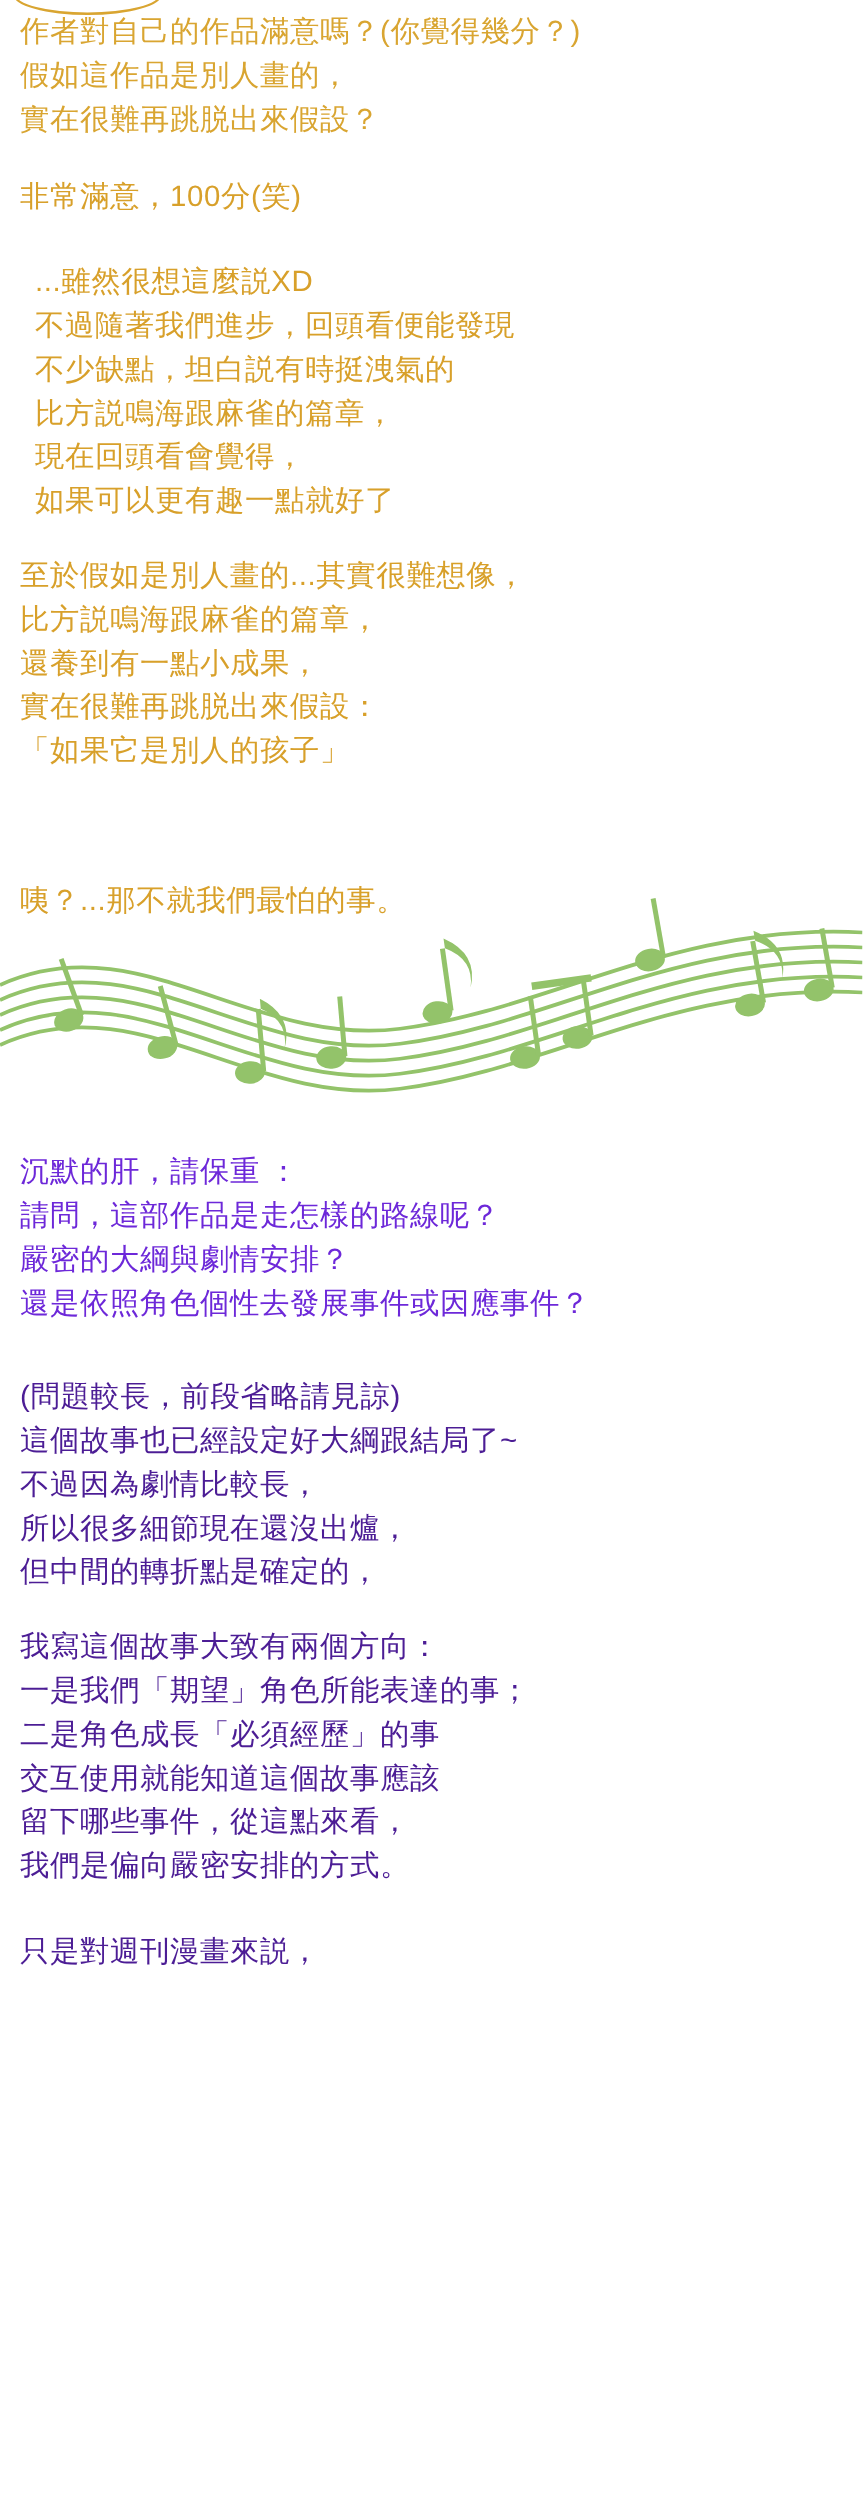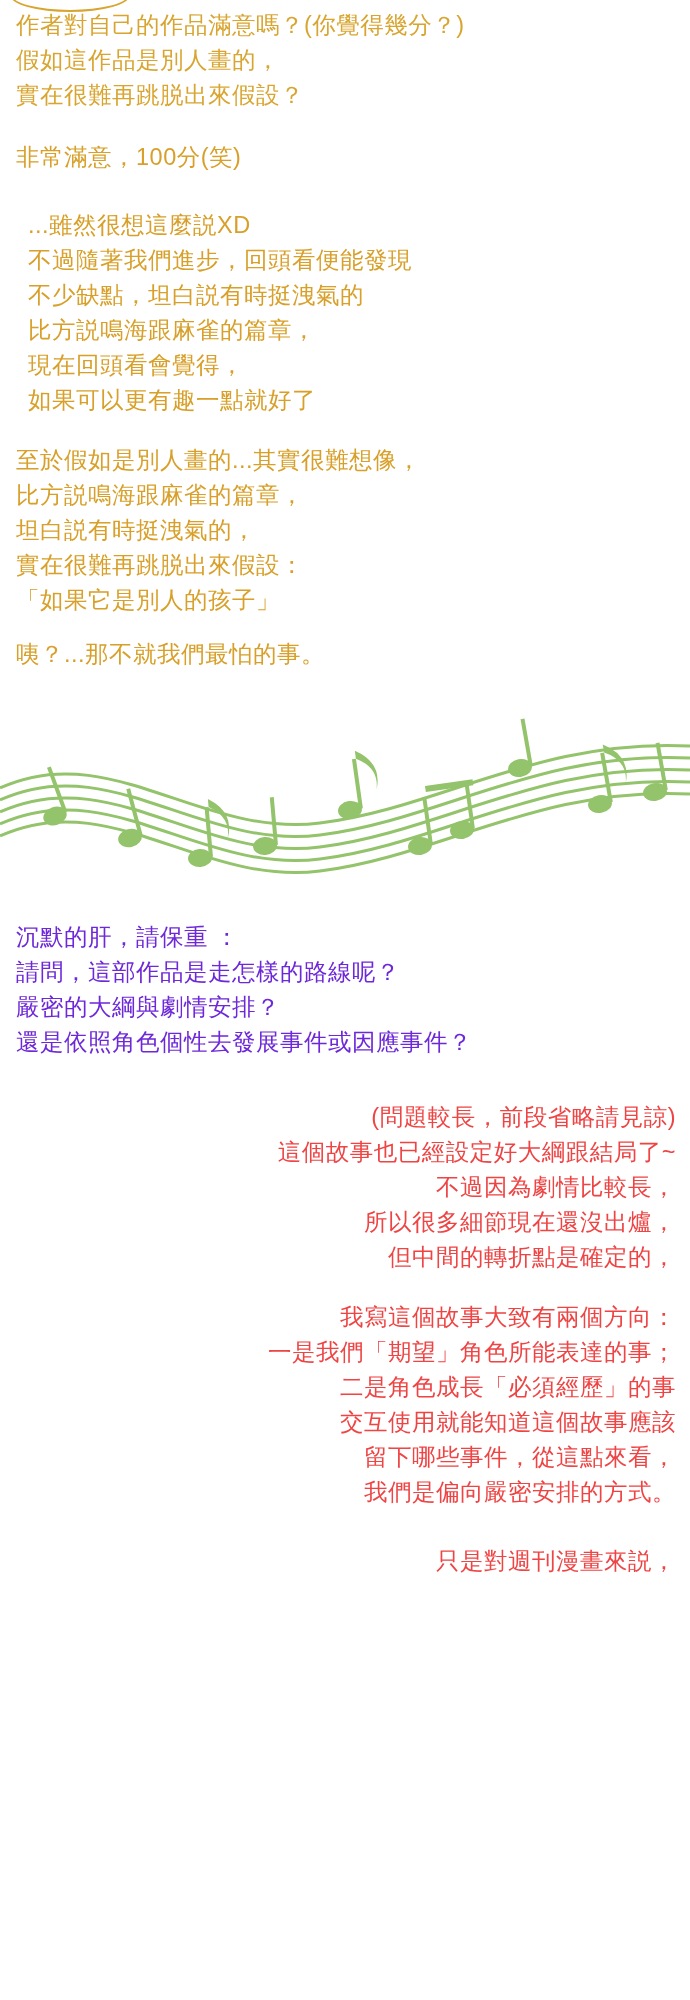--- a/index.html
+++ b/index.html
@@ -36,22 +36,21 @@
   .q {        
     color: #d9a531;
   }
   .a {        
     color: #d8a02a;
   }
   .teal {     
     color: #6d28d9;
   }
   .teal-a {
-    color: #ef4444;
-    text-align: right;
+    color: #4c1d95;
   }
 
   
   .top-bubble {
     position: absolute;
     left: 10px;
     top: -22px;
     width: 120px;
     height: 34px;
     border: 2px solid #d9a531;
@@ -93,26 +92,26 @@
     <div class="line a">不過隨著我們進步，回頭看便能發現</div>
     <div class="line a">不少缺點，坦白説有時挺洩氣的</div>
     <div class="line a">比方説鳴海跟麻雀的篇章，</div>
     <div class="line a">現在回頭看會覺得，</div>
     <div class="line a">如果可以更有趣一點就好了</div>
   </div>
 
   <div class="block" style="top: 443px;">
     <div class="line a">至於假如是別人畫的...其實很難想像，</div>
     <div class="line a">比方説鳴海跟麻雀的篇章，</div>
-    <div class="line a">坦白説有時挺洩氣的，</div>
+    <div class="line a">還養到有一點小成果，</div>
     <div class="line a">實在很難再跳脱出來假設：</div>
     <div class="line a">「如果它是別人的孩子」</div>
   </div>
 
-  <div class="block" style="top: 637px;">
+  <div class="block" style="top: 703px;">
     <div class="line a">咦？...那不就我們最怕的事。</div>
   </div>
 
   <div class="music-wrap">
     <svg width="690" height="185" viewBox="0 0 690 185" xmlns="http://www.w3.org/2000/svg" aria-hidden="true">
       <defs>
         <path id="stave1" d="M0,70 C110,20 200,120 320,105 C440,90 540,20 690,28"></path>
         <path id="stave2" d="M0,82 C110,32 200,132 320,117 C440,102 540,32 690,40"></path>
         <path id="stave3" d="M0,94 C110,44 200,144 320,129 C440,114 540,44 690,52"></path>
         <path id="stave4" d="M0,106 C110,56 200,156 320,141 C440,126 540,56 690,64"></path>

